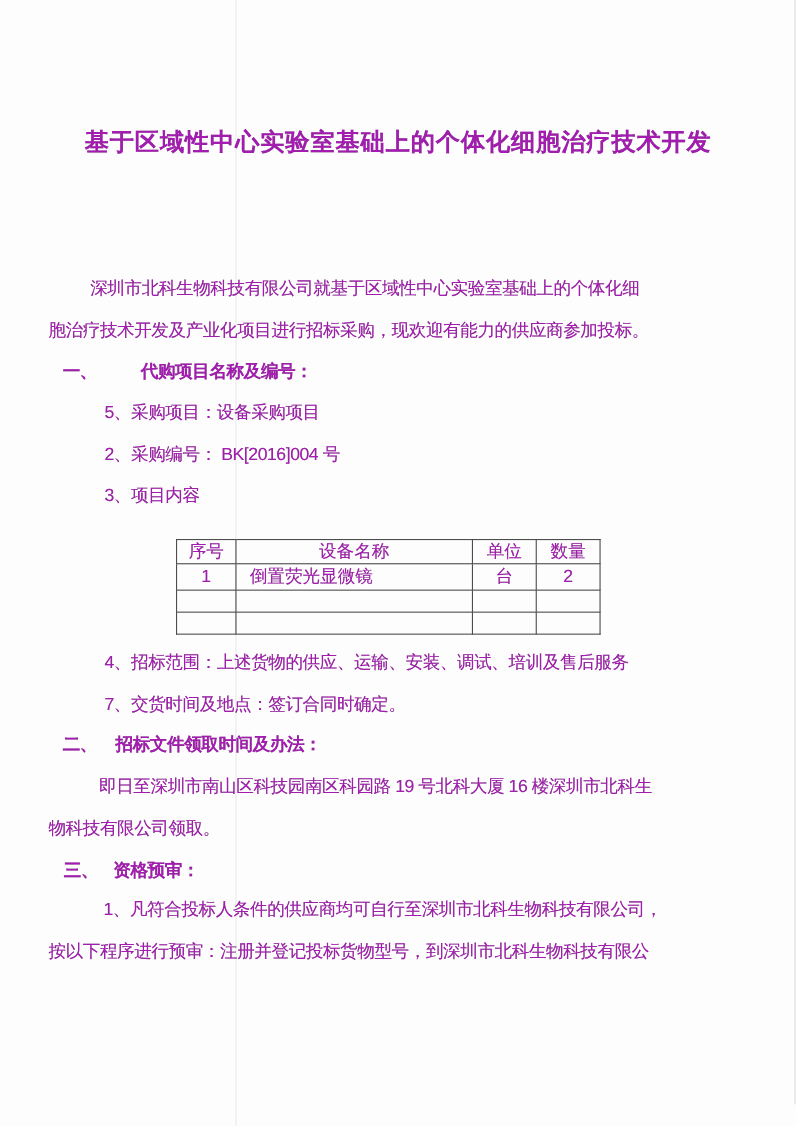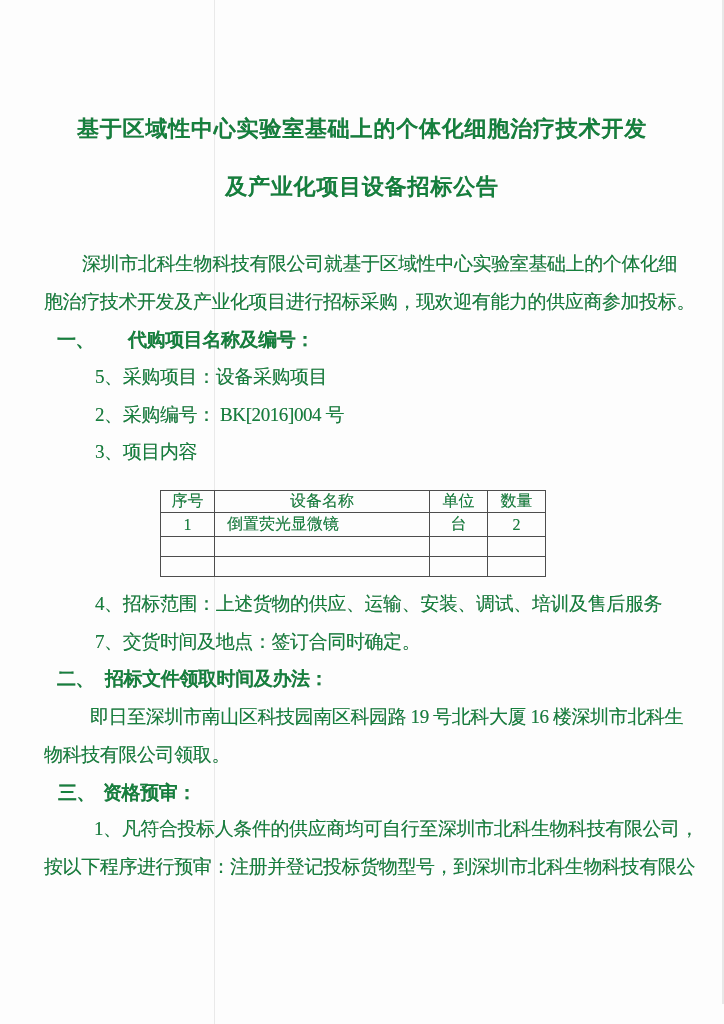--- a/index.html
+++ b/index.html
@@ -2,26 +2,26 @@
 <html><head>
 <meta charset="utf-8">
 <style>
   * { margin:0; padding:0; box-sizing:border-box; }
   html,body { background:#ffffff; }
   .page {
     position:relative;
     width:724px; height:1024px;
     background:#fdfdfd;
     overflow:hidden;
-    font-family:Liberation Serif, serif;
-    color:#15803d;
+    font-family:Liberation Sans, sans-serif;
+    color:#a21caf;
   }
   .line {
     position:absolute;
-    font-size:19px;
+    font-size:16px;
     letter-spacing:-0.4px;
     line-height:1.2;
     white-space:pre;
     text-shadow:0 0 0.6px rgba(50,50,50,0.45);
   }
   .title-line {
     left:0; right:0;
     text-align:center;
     font-weight:bold;
     font-size:22px;
@@ -63,21 +63,20 @@
 </style>
 </head>
 <body>
 
 <div class="page">
 
   <div class="fold-line"></div>
   <div class="edge-shade"></div>
 
   <div class="line title-line" style="top:116px;">基于区域性中心实验室基础上的个体化细胞治疗技术开发</div>
-  <div class="line title-line" style="top:174px;">及产业化项目设备招标公告</div>
 
   <div class="line" style="top:253px; left:82px;">深圳市北科生物科技有限公司就基于区域性中心实验室基础上的个体化细</div>
   <div class="line" style="top:291px; left:44px;">胞治疗技术开发及产业化项目进行招标采购，现欢迎有能力的供应商参加投标。</div>
 
   <div class="line heading" style="top:329px; left:57px;">一、</div>
   <div class="line heading" style="top:329px; left:128px;">代购项目名称及编号：</div>
 
   <div class="line" style="top:366px; left:95px;">5、采购项目：设备采购项目</div>
   <div class="line" style="top:404px; left:95px;">2、采购编号： BK[2016]004 号</div>
   <div class="line" style="top:441px; left:95px;">3、项目内容</div>

